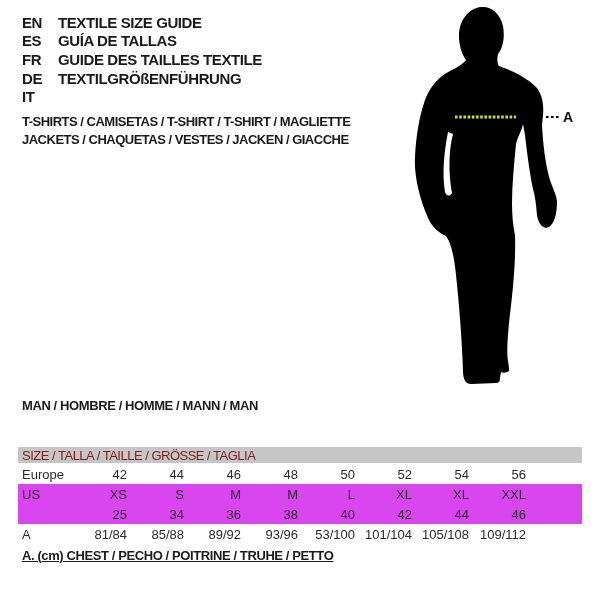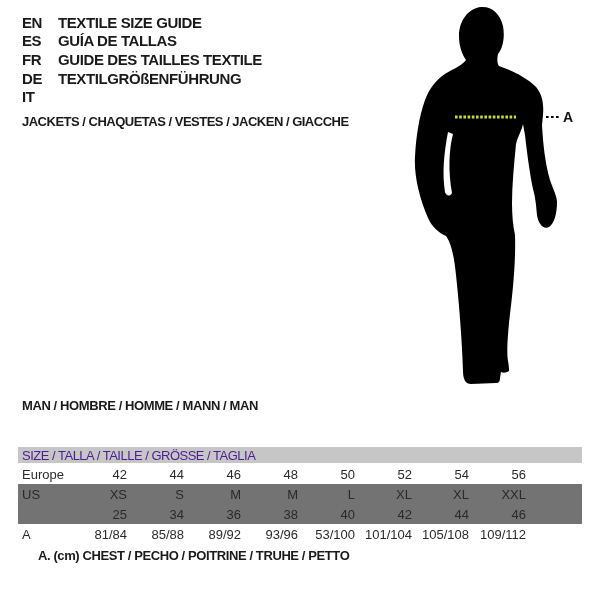--- a/index.html
+++ b/index.html
@@ -27,30 +27,30 @@
   .measure-label-text{font-family:"Liberation Sans",sans-serif;font-size:14px;font-weight:600;fill:#111;}
 
   
   .section-title{left:22px;top:397px;height:16px;display:flex;align-items:center;
     font-weight:bold;font-size:13px;letter-spacing:-0.4px;white-space:nowrap;}
 
   
   .size-table{left:18px;top:447px;width:564px;font-size:13px;color:#2a2a2a;}
   .t-row{display:flex;height:20px;align-items:center;}
   .t-row.t-header{height:16px;background:#c6c6c6;margin-bottom:1px;
-    color:#4c1d95;letter-spacing:-0.5px;}
+    color:#7f1d1d;letter-spacing:-0.5px;}
   .t-row.t-header .hdr-text{padding-left:4px;white-space:nowrap;}
-  .t-row.shaded{background:#737373;}
+  .t-row.shaded{background:#d946ef;}
   .t-lbl{width:52px;flex:0 0 52px;padding-left:4px;box-sizing:border-box;}
   .t-val{width:57px;flex:0 0 57px;text-align:right;}
   .t-filler{flex:1;}
 
   
-  .footnote{left:38px;top:547px;height:16px;display:flex;align-items:center;
-    font-weight:bold;font-size:13px;letter-spacing:-0.4px;white-space:nowrap;}
+  .footnote{left:22px;top:547px;height:16px;display:flex;align-items:center;
+    font-weight:bold;font-size:13px;letter-spacing:-0.4px;white-space:nowrap;text-decoration:underline;}
 </style>
 </head>
 <body>
 
 <div class="abs lang-block">
   <div class="lang-row">
     <span class="lang-code">EN</span>
     <span class="lang-label">TEXTILE SIZE GUIDE</span>
   </div>
   <div class="lang-row">
@@ -64,20 +64,21 @@
   <div class="lang-row">
     <span class="lang-code">DE</span>
     <span class="lang-label">TEXTILGRÖßENFÜHRUNG</span>
   </div>
   <div class="lang-row">
     <span class="lang-code">IT</span>
   </div>
 </div>
 
 <div class="abs garments">
+  <div class="garment-line">T-SHIRTS / CAMISETAS / T-SHIRT / T-SHIRT / MAGLIETTE</div>
   <div class="garment-line">JACKETS / CHAQUETAS / VESTES / JACKEN / GIACCHE</div>
 </div>
 
 <div class="abs figure-wrap">
   <svg width="175" height="385" viewBox="0 0 175 385" xmlns="http://www.w3.org/2000/svg">
     <path fill="#000000" d="M76,4
       C86,3 95,10 98,23
       C100,34 98,45 93,51
       C92,56 92,60 94,63
       C105,67 120,73 131,84

